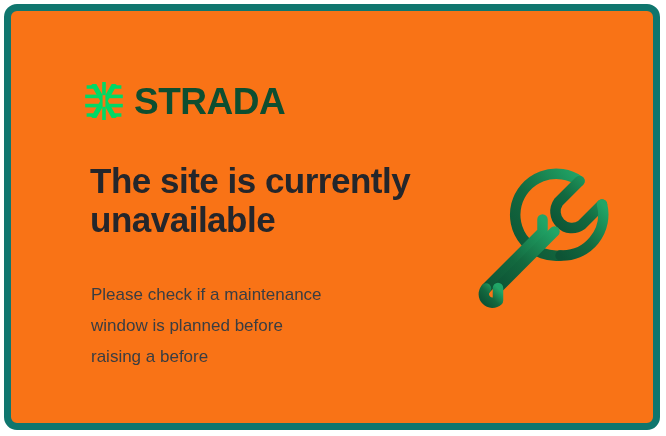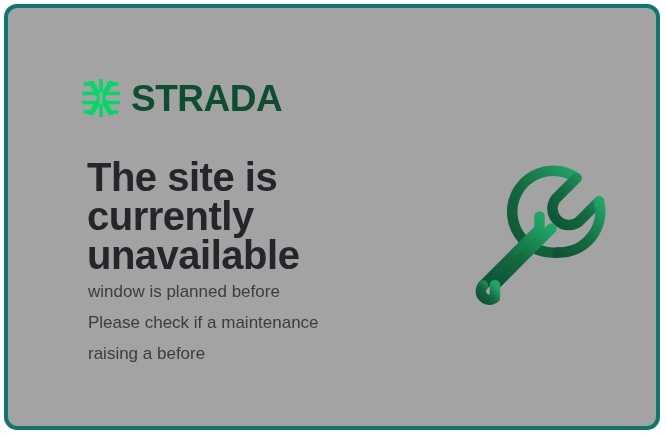--- a/index.html
+++ b/index.html
@@ -23,22 +23,22 @@
     height: 436px;
     background: #ffffff;
   }
   .card {
     position: absolute;
     left: 4px;
     top: 4px;
     width: 656px;
     height: 426px;
     box-sizing: border-box;
-    background: #a3a3a3;
-    border: 4px solid #0f766e;
+    background: #f97316;
+    border: 7px solid #0f766e;
     border-radius: 13px;
     overflow: hidden;
   }
 
   
   .brand {
     position: absolute;
     left: 72px;
     top: 66px;
     display: flex;
@@ -64,21 +64,21 @@
   }
 
   
   .headline {
     position: absolute;
     left: 79px;
     top: 150px;
     width: 340px;
     margin: 0;
     font-family: "Liberation Sans", "DejaVu Sans", sans-serif;
-    font-size: 40px;
+    font-size: 35px;
     font-weight: 600;
     line-height: 39px;
     letter-spacing: -0.5px;
     color: #24262b;
   }
 
   
   .body-copy {
     position: absolute;
     left: 80px;
@@ -138,22 +138,22 @@
           <rect x="19.2" y="2.0" width="3.6" height="13.2"></rect>
           <rect x="19.2" y="26.8" width="3.6" height="13.2"></rect>
         </g>
       </svg>
       <span class="brand-word">STRADA</span>
     </div>
 
     <h1 class="headline">The site is currently unavailable</h1>
 
     <p class="body-copy">
+      <span class="line">Please check if a maintenance</span>
       <span class="line">window is planned before</span>
-      <span class="line">Please check if a maintenance</span>
       <span class="line">raising a before</span>
     </p>
 
     <div class="wrench">
       <svg viewBox="0 0 152 152" aria-hidden="true">
         <defs>
           <linearGradient id="wrenchGrad" x1="0" y1="1" x2="1" y2="0">
             <stop offset="0%" stop-color="#0d5435"></stop>
             <stop offset="45%" stop-color="#13693f"></stop>
             <stop offset="100%" stop-color="#21a567"></stop>

